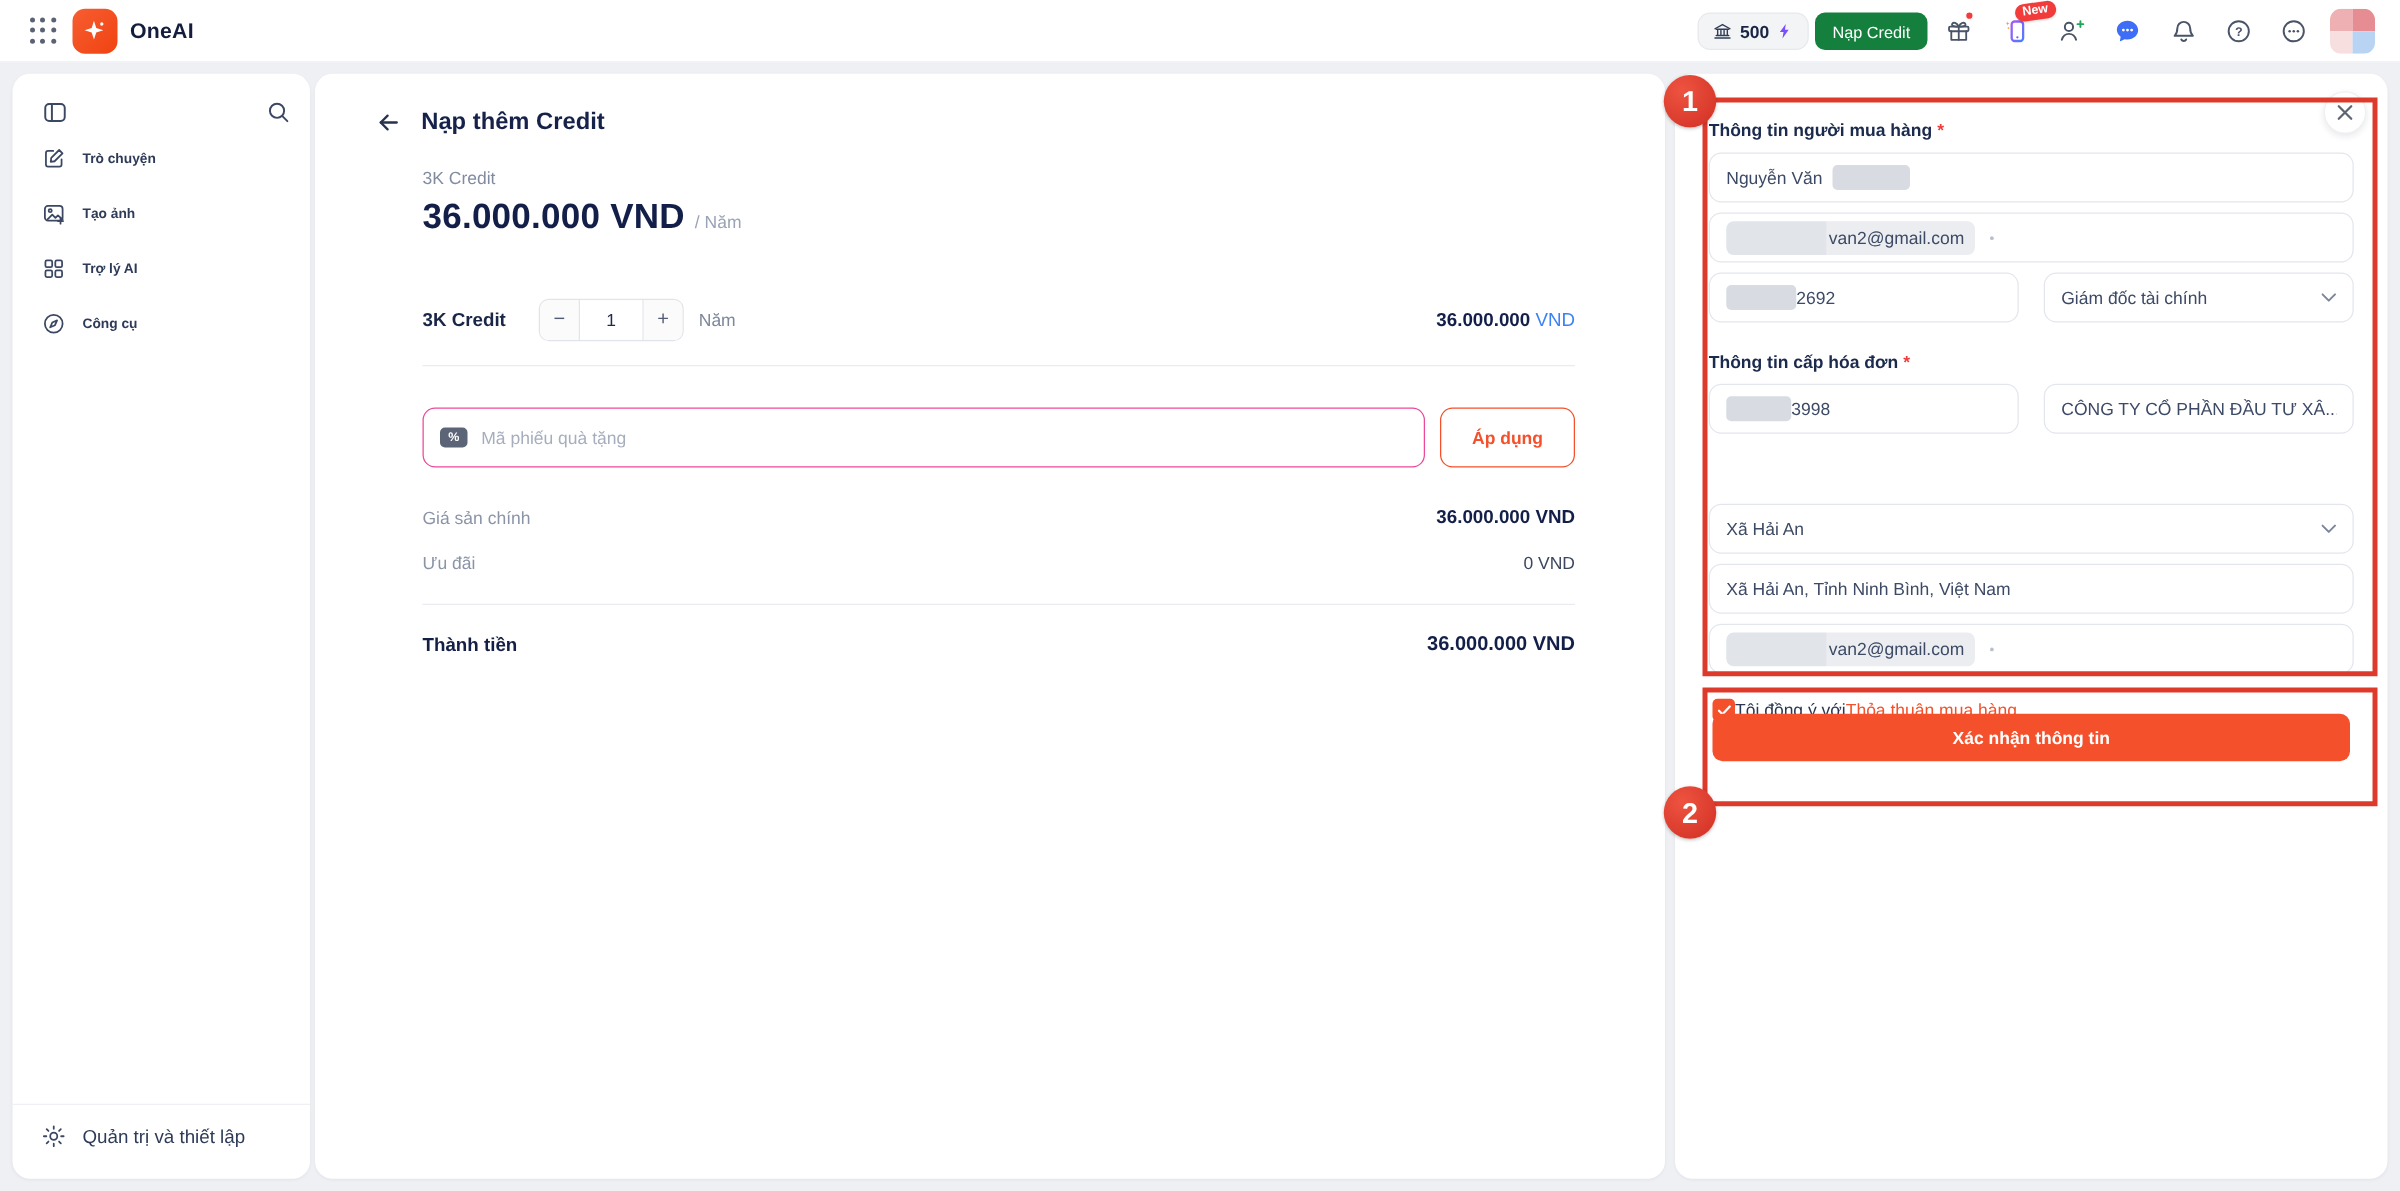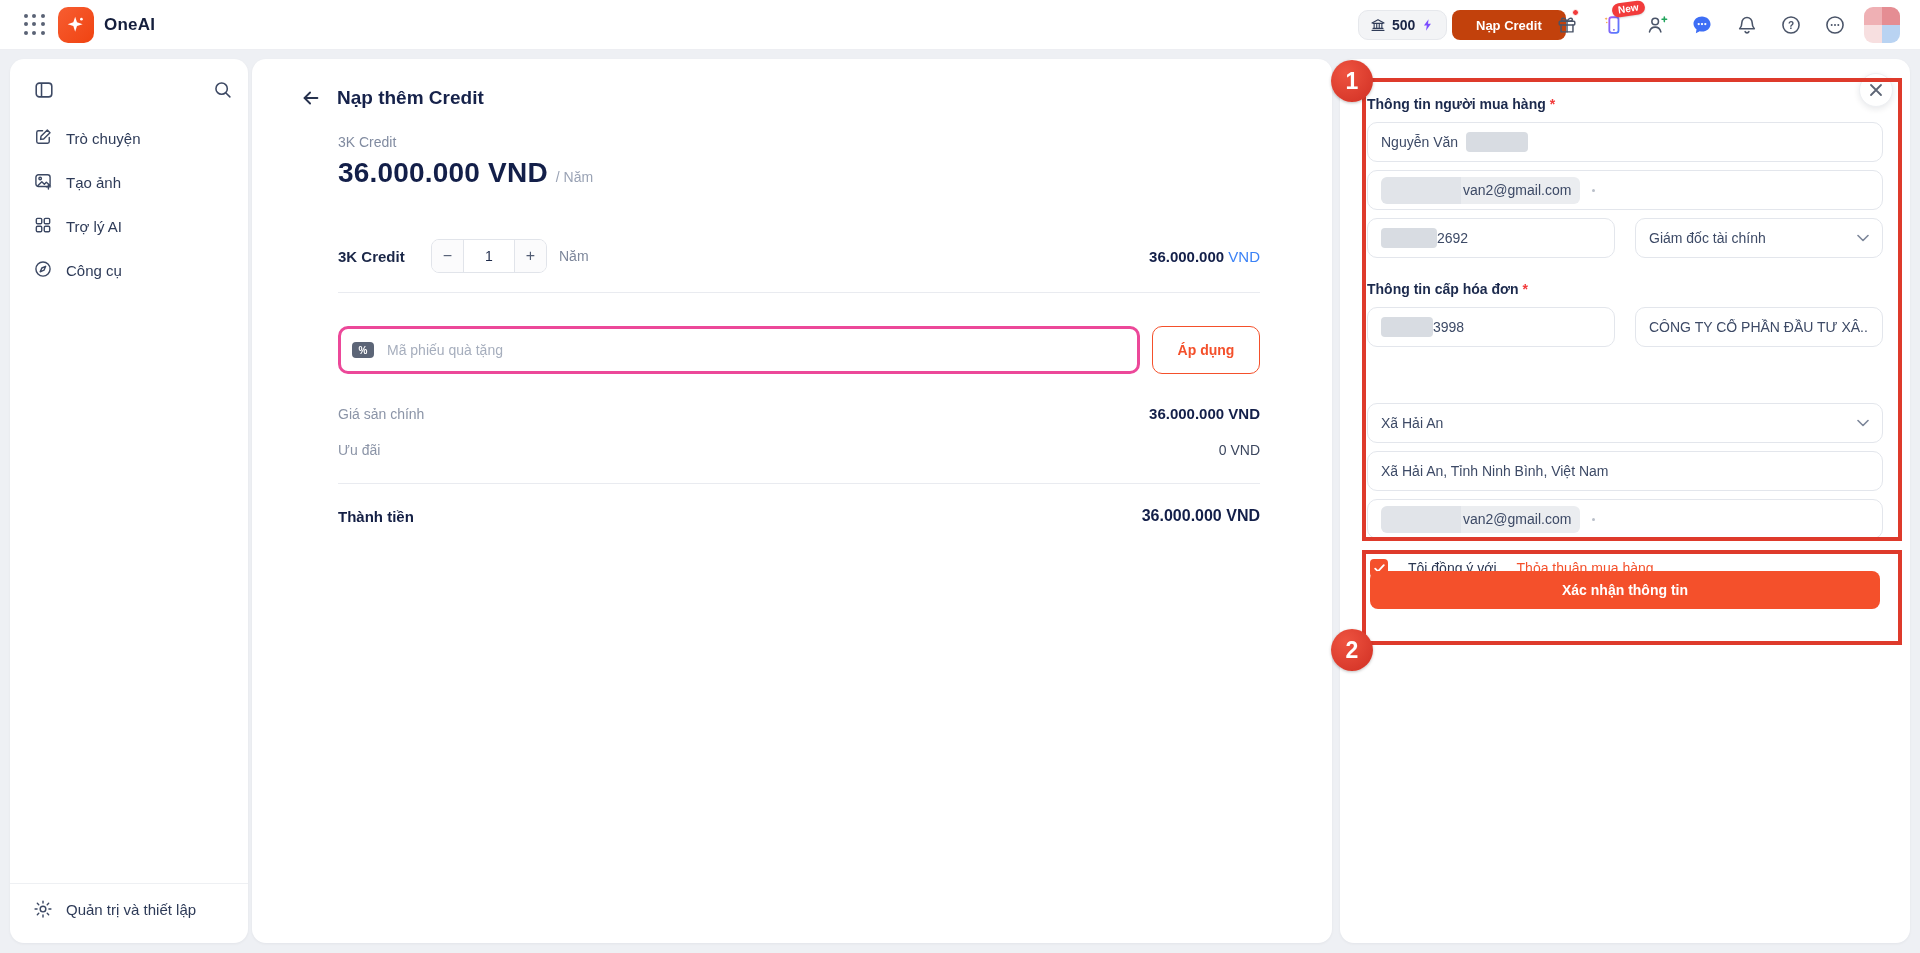--- a/index.html
+++ b/index.html
@@ -15,39 +15,39 @@
 
   
   .hdr { position:absolute; left:0; top:0; width:1920px; height:50px; background:#fff; border-bottom:1px solid #edeef2; z-index:5; }
   .hdr-abs { position:absolute; }
   .grid-menu { left:24px; top:14px; width:22px; height:22px; display:grid; grid-template-columns:repeat(3,1fr); gap:3px; cursor:pointer; }
   .grid-menu i { width:4px; height:4px; border-radius:50%; background:#5a6375; }
   .logo-box { left:58px; top:7px; width:36px; height:36px; border-radius:10px; background:linear-gradient(135deg,#f75d31,#f04311); display:flex; align-items:center; justify-content:center; }
   .app-name { left:104px; top:0; height:50px; line-height:50px; font-size:17px; font-weight:bold; color:#141e3c; letter-spacing:.2px; }
   .credit-pill { left:1358px; top:10px; height:30px; padding:0 11px; border-radius:10px; background:#f3f4f6; border:1px solid #e6e8ec; display:flex; align-items:center; gap:6px; cursor:pointer; }
   .credit-pill .num { font-size:14px; font-weight:bold; color:#1a2545; }
-  .btn-topup { left:1452px; top:10px; height:30px; padding:0 24px; border-radius:8px; background:#c2410c; color:#fff; font-size:13px; font-weight:bold; display:flex; align-items:center; cursor:pointer; border:none; }
+  .btn-topup { left:1452px; top:10px; height:30px; padding:0 14px; border-radius:8px; background:#15803d; color:#fff; font-size:13px; font-weight:normal; display:flex; align-items:center; cursor:pointer; border:none; }
   .hicon { top:14px; width:22px; height:22px; cursor:pointer; position:absolute; }
   .gift-dot { position:absolute; left:1572px; top:9px; width:7px; height:7px; border-radius:50%; background:#f23b3b; border:1px solid #fff; }
   .new-badge { position:absolute; left:1612px; top:2px; background:#f23b3b; color:#fff; font-size:10px; font-weight:bold; padding:1px 6px 2px; border-radius:9px; transform:rotate(-8deg); box-shadow:0 1px 2px rgba(0,0,0,.15); }
   .avatar { position:absolute; left:1864px; top:7px; width:36px; height:36px; border-radius:9px; overflow:hidden; display:grid; grid-template-columns:1fr 1fr; grid-template-rows:1fr 1fr; cursor:pointer; }
   .avatar i:nth-child(1){background:#efb0b4;} .avatar i:nth-child(2){background:#e58d93;}
   .avatar i:nth-child(3){background:#f7dfe0;} .avatar i:nth-child(4){background:#b9d3f2;}
 
   
   .card { position:absolute; background:#fff; border-radius:14px; box-shadow:0 1px 3px rgba(16,24,40,.05); }
   .side-card  { left:10px;   top:59px; width:238px;  height:884px; }
   .main-card  { left:252px;  top:59px; width:1080px; height:884px;text-decoration:underline; }
   .panel-card { left:1340px; top:59px; width:570px;  height:884px; }
   .abs { position:absolute; }
 
   
   .side-top-icon { left:23px; top:20px; cursor:pointer; }
   .side-search  { left:202px; top:20px; cursor:pointer; }
-  .side-item { left:0; width:238px; height:40px; display:flex; align-items:flex-end; gap:13px; padding-left:23px; font-size:15px; color:#2e3b58; cursor:pointer; border-radius:8px; }
+  .side-item { left:0; width:238px; height:40px; display:flex; align-items:center; gap:13px; padding-left:23px; font-size:11px; color:#2e3b58; cursor:pointer; border-radius:8px;font-weight:bold; }
   .side-div { left:0; top:824px; width:238px; border-top:1px solid #eef0f3; }
   .side-footer { left:23px; top:840px; display:flex; align-items:center; gap:13px; font-size:15px; color:#2e3b58; cursor:pointer; }
 
   
   .back-ic { left:48px; top:28px; cursor:pointer; }
   .m-title { left:85px; top:28px; font-size:19px; font-weight:bold; color:#16224a; }
   .plan-label { left:86px; top:75px; font-size:14px; color:#818ba0; }
   .price-row { left:86px; top:98px; display:flex; align-items:baseline; gap:8px; }
   .price-big { font-size:28px; font-weight:bold; color:#131f49; letter-spacing:.2px; }
   .price-per { font-size:14px; color:#9aa3b5; }
@@ -59,21 +59,21 @@
   .step-val { width:52px; display:flex; align-items:center; justify-content:center; font-size:14px; color:#1e2a4a; border-left:1px solid #e1e4ea; border-right:1px solid #e1e4ea; }
   .qty-unit { margin-left:12px; font-size:14px; color:#7d879b; }
   .qty-amt { margin-left:auto; font-size:15px; color:#131f49; }
   .qty-amt b { font-weight:bold; } .qty-amt span { color:#3b82f6; font-weight:normal; }
 
   .hr { left:86px; width:922px; border-top:1px solid #e9ebf0; }
   .hr1 { top:233px; } .hr2 { top:424px; }
 
   .voucher-row { left:86px; top:267px; width:922px; display:flex; gap:12px; }
   .voucher-box { position:relative; flex:1; }
-  .voucher-input { width:100%; height:48px; border:3px solid #ec4899; border-radius:10px; padding:0 14px 0 46px; font-size:14px; color:#3d4a66; outline:none; font-family:"Liberation Sans",sans-serif; background:#fff; }
+  .voucher-input { width:100%; height:48px; border:1px solid #ec4899; border-radius:10px; padding:0 14px 0 46px; font-size:14px; color:#3d4a66; outline:none; font-family:"Liberation Sans",sans-serif; background:#fff; }
   .voucher-input::placeholder { color:#a6aebd; }
   .voucher-ic { position:absolute; left:14px; top:16px; width:22px; height:16px; background:#5c6577; border-radius:4px; color:#fff; font-size:10px; font-weight:bold; display:flex; align-items:center; justify-content:center; }
   .btn-apply { width:108px; height:48px; border:1px solid #f4502b; color:#f4502b; background:#fff; border-radius:10px; font-size:14px; font-weight:bold; cursor:pointer; font-family:"Liberation Sans",sans-serif; }
 
   .sum-row { left:86px; width:922px; display:flex; justify-content:space-between; align-items:center; }
   .sum-label { font-size:14px; color:#8b94a7; }
   .sum-strong { font-size:15px; font-weight:bold; color:#131f49; }
   .sum-plain { font-size:14px; color:#3c475f; }
   .tot-label { font-size:15px; font-weight:bold; color:#141f45; }
   .tot-val { font-size:16px; font-weight:bold; color:#131f49; }
@@ -85,21 +85,21 @@
   .f-row { left:27px; width:516px; height:40px; display:flex; gap:20px; }
   .field { flex:1; min-width:0; height:40px; border:1px solid #e3e6ec; border-radius:10px; background:#fff; display:flex; align-items:center; padding:0 13px; font-size:14px; color:#3d4a66; cursor:text; }
   .field.sel { cursor:pointer; }
   .field .grow { flex:1; min-width:0; white-space:nowrap; overflow:hidden; }
   .chev { margin-left:8px; flex:none; }
   .redact { background:#d8dce2; border-radius:4px; height:20px; flex:none; }
   .email-pill { display:inline-flex; align-items:center; background:#ebedf0; border-radius:6px; height:27px; padding-right:9px; overflow:hidden; }
   .email-pill .redact { height:27px; border-radius:6px 0 0 6px; background:#e1e4e9; margin-right:2px; }
   .dot-art { width:3px; height:3px; border-radius:50%; background:#b9bfc9; margin-left:12px; flex:none; }
 
-  .agree-row { left:30px; top:500px; display:flex; align-items:center; gap:20px; font-size:14px; color:#2b3752; }
+  .agree-row { left:30px; top:500px; display:flex; align-items:center; gap:0; font-size:14px; color:#2b3752; }
   .chk { width:18px; height:18px; border-radius:4px; background:#f4502b; display:flex; align-items:center; justify-content:center; cursor:pointer; flex:none; }
   .agree-link { color:#f4502b; cursor:pointer; }
   .btn-confirm { left:30px; top:512px; width:510px; height:38px; background:#f4502b; border:none; border-radius:8px; color:#fff; font-size:14px; font-weight:bold; cursor:pointer; font-family:"Liberation Sans",sans-serif; }
 
   
   .anno { position:absolute; z-index:30; }
   .anno-rect { border:4px solid #de3a2b; background:transparent; }
   .anno-rect1 { left:1362px; top:78px; width:540px; height:463px; }
   .anno-rect2 { left:1362px; top:550px; width:540px; height:95px; }
   .anno-badge { width:42px; height:42px; border-radius:50%; background:radial-gradient(circle at 35% 30%, #ee5340, #d02f23); color:#fff; font-size:23px; font-weight:bold; display:flex; align-items:center; justify-content:center; box-shadow:0 1px 3px rgba(0,0,0,.25); }

